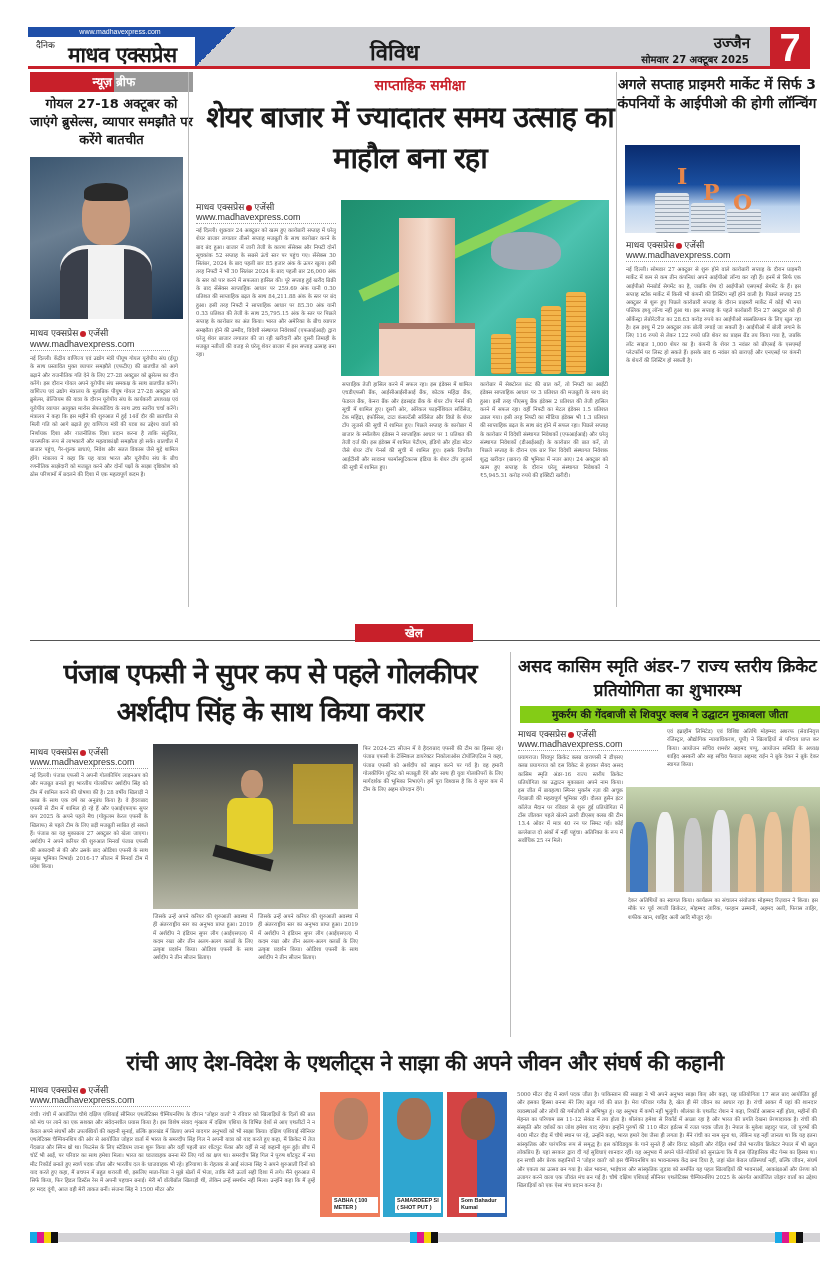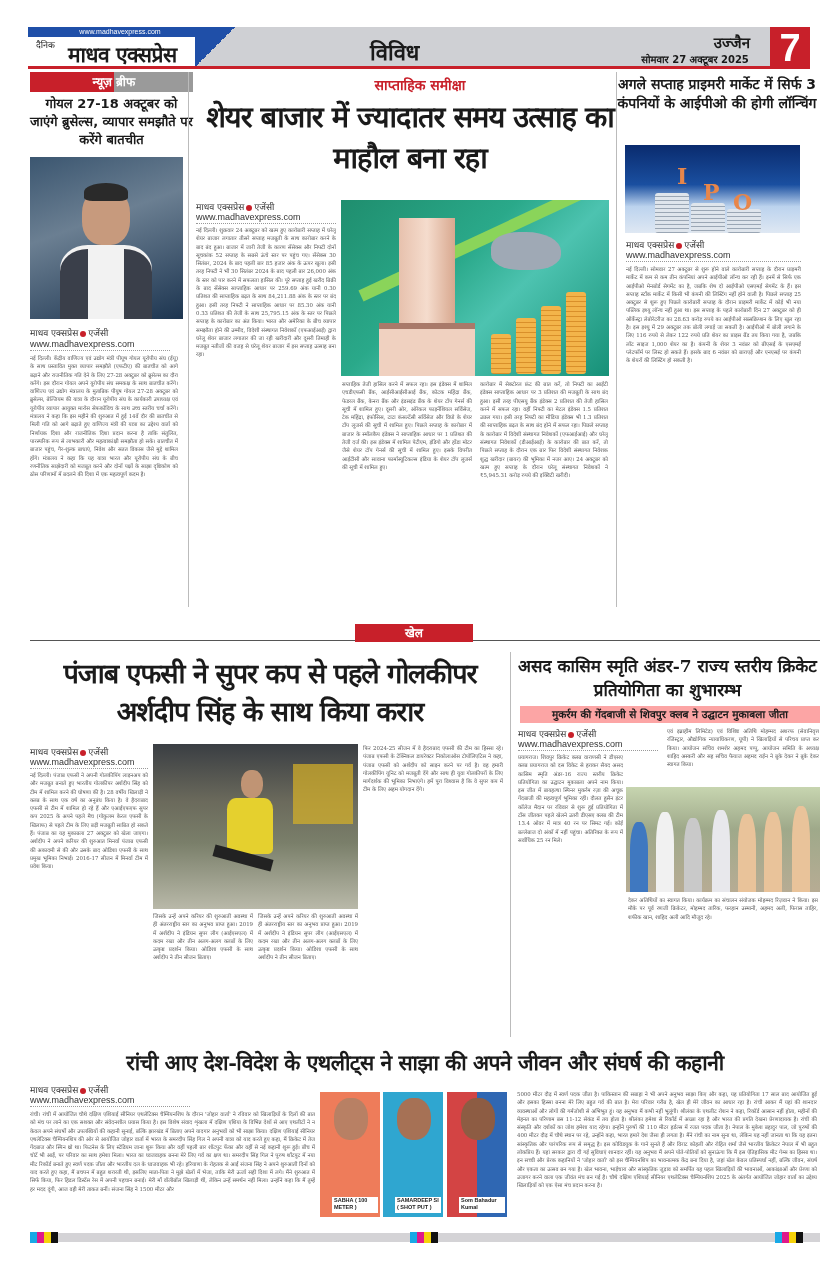--- a/index.html
+++ b/index.html
@@ -62,21 +62,21 @@
   .sport-tag { left: 355px; top: 624px; width: 118px; height: 18px; background: #c8202a; color: #fff; text-align: center; font-size: 12px; font-weight: bold; line-height: 18px; }
 
   .punjab-head { left: 30px; top: 655px; width: 480px; text-align: center; font-size: 27px; font-weight: bold; line-height: 38px; font-family: "DejaVu Serif", serif; letter-spacing: -1px; }
   .keeper-img { left: 153px; top: 744px; width: 205px; height: 165px; background: linear-gradient(180deg, #3a3e43 0%, #6b6a5c 35%, #7a7f6a 60%, #b9b9a9 100%); }
   .keeper-img .pl { position: absolute; left: 88px; top: 26px; width: 22px; height: 28px; background: #c09474; border-radius: 45%; }
   .keeper-img .shirt { position: absolute; left: 74px; top: 54px; width: 46px; height: 56px; background: #e5d02e; border-radius: 20% 20% 10% 10%; }
   .keeper-img .leg { position: absolute; left: 60px; top: 108px; width: 60px; height: 12px; background: #222; transform: rotate(15deg); }
   .keeper-img .yellowbg { position: absolute; left: 140px; top: 20px; width: 60px; height: 60px; background: #d8b226; opacity: .7; }
 
   .asad-head { left: 515px; top: 654px; width: 305px; text-align: center; font-size: 17px; font-weight: bold; line-height: 24px; font-family: "DejaVu Serif", serif; }
-  .asad-sub { left: 520px; top: 706px; width: 300px; height: 17px; background: #fca5a5; text-align: center; font-size: 10.5px; font-weight: bold; line-height: 17px; }
+  .asad-sub { left: 520px; top: 706px; width: 300px; height: 17px; background: #84cc16; text-align: center; font-size: 10.5px; font-weight: bold; line-height: 17px; }
   .cricket-img { left: 626px; top: 787px; width: 194px; height: 105px; background: linear-gradient(180deg, #c7d5b0 0%, #9fa98a 40%, #b7ac94 100%); }
   .cricket-img .p { position: absolute; bottom: 0; width: 18px; border-radius: 40% 40% 0 0; }
 
   .ranchi-head { left: 30px; top: 1049px; width: 790px; text-align: center; font-size: 21px; font-weight: bold; line-height: 28px; font-family: "DejaVu Serif", serif; letter-spacing: -0.5px; }
   .athlete { top: 1092px; height: 125px; width: 60px; }
   .athlete .face { position: absolute; left: 14px; top: 6px; width: 34px; height: 42px; background: #b88064; border-radius: 45%; }
   .athlete .cap { position: absolute; left: 12px; bottom: 4px; right: 2px; height: 16px; background: #fff; font-size: 5.5px; font-weight: bold; line-height: 7px; padding-left: 2px; color: #222; font-family: "Liberation Sans", sans-serif; }
 
   .bottom-strip { left: 30px; top: 1233px; width: 790px; height: 9px; background: #d4d3d6; }
   .cmyk { position: absolute; top: 1232px; height: 11px; width: 7px; }

